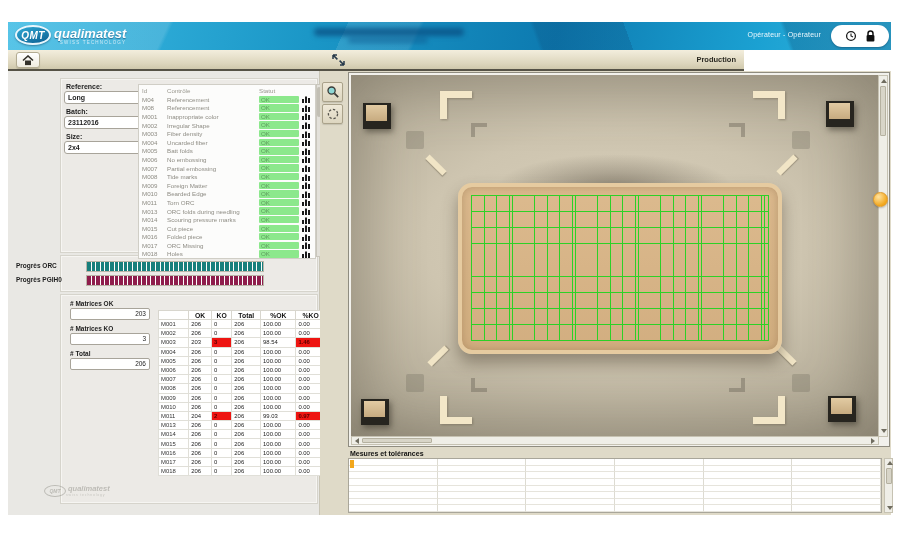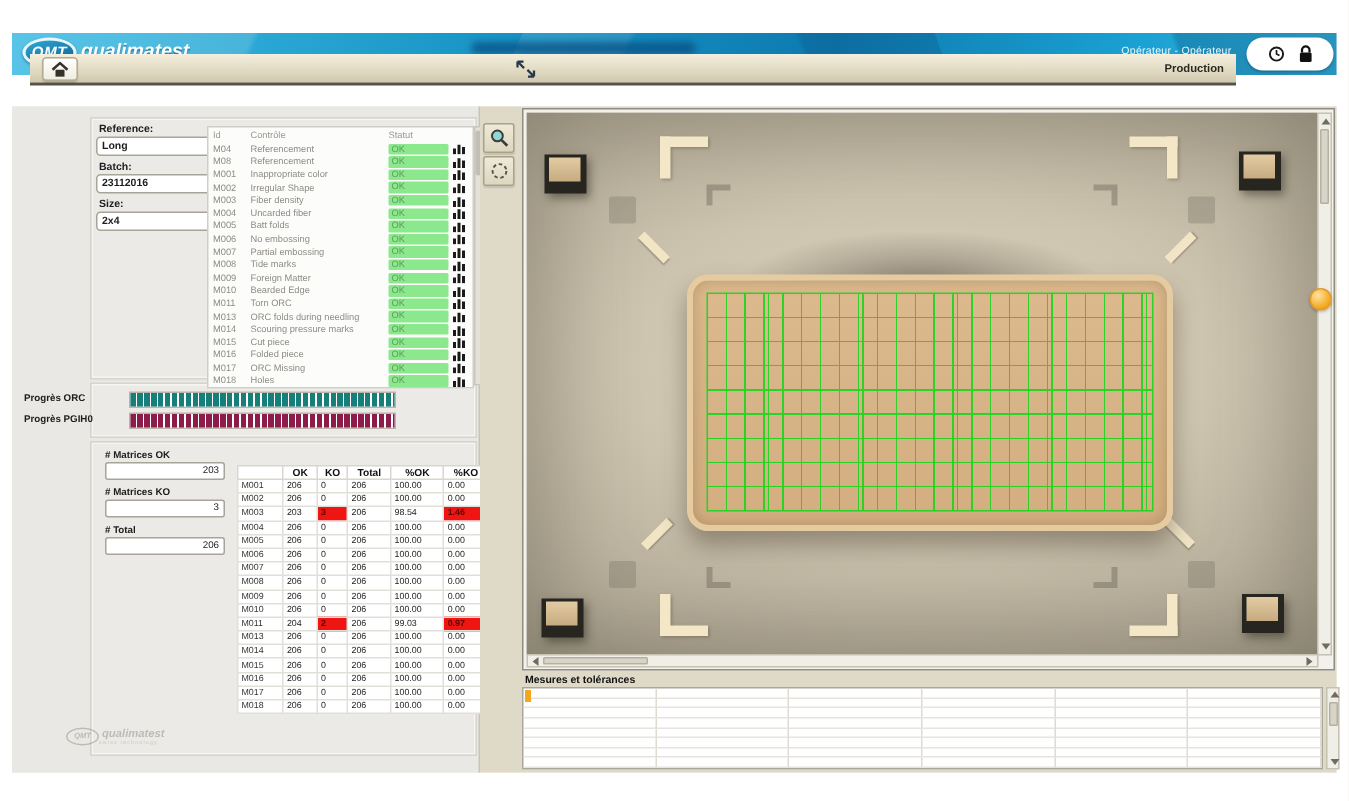--- a/index.html
+++ b/index.html
@@ -22,22 +22,22 @@
   .logo-name{color:#fff;font-size:13px;font-weight:bold;font-style:italic;text-shadow:0 1px 1px rgba(0,40,80,.5);}
   .logo-tag{color:#cfeaf6;font-size:4.5px;letter-spacing:1.2px;text-transform:uppercase;margin-top:1px;text-align:right;}
   .blur-title{position:absolute;left:300px;top:5px;width:165px;height:18px;filter:blur(2.6px);}
   .blur-title .b1{position:absolute;left:6px;top:1px;width:150px;height:8px;border-radius:4px;background:rgba(9,77,130,.75);}
   .blur-title .b2{position:absolute;left:40px;top:11px;width:80px;height:5px;border-radius:3px;background:rgba(14,90,145,.6);}
   .user-label{position:absolute;right:70px;top:9px;color:#eaf7fd;font-size:7px;letter-spacing:.2px;}
   .pill{position:absolute;right:2px;top:3px;width:58px;height:22px;background:#fff;border-radius:11px;
     display:flex;align-items:center;justify-content:center;gap:8px;box-shadow:0 1px 2px rgba(0,30,60,.35);}
 
   
-  .menubar{position:absolute;left:8px;top:36px;width:804px;height:21px;
-    background:linear-gradient(#f3eedd,#ddd6bd 70%,#cfc8ac);border-bottom:2px solid #555246;margin-left:12px;}
+  .menubar{position:absolute;left:8px;top:50px;width:736px;height:21px;
+    background:linear-gradient(#f3eedd,#ddd6bd 70%,#cfc8ac);border-bottom:2px solid #555246;}
   .home-btn{position:absolute;left:8px;top:2px;width:24px;height:16px;background:linear-gradient(#fff,#efece0);
     border:1px solid #b3ac92;border-radius:3px;display:flex;align-items:center;justify-content:center;
     box-shadow:0 1px 1px rgba(0,0,0,.15);cursor:pointer;}
   .expand-btn{position:absolute;left:320px;top:2px;width:20px;height:16px;display:flex;align-items:center;justify-content:center;cursor:pointer;}
   .production{position:absolute;right:8px;top:5px;font-size:7.5px;font-weight:bold;color:#2b2a22;}
 
   
   .content{position:absolute;left:8px;top:71px;width:883px;height:444px;background:#e9e8e4;}
   .left-panel{position:absolute;left:0;top:0;width:312px;height:444px;background:#e9e8e4;border-right:1px solid #c9c5b6;}
   .groupbox{position:absolute;border:1px solid #d6d4cc;box-shadow:inset 0 0 0 1px #f6f5f2;background:#eceae6;}

